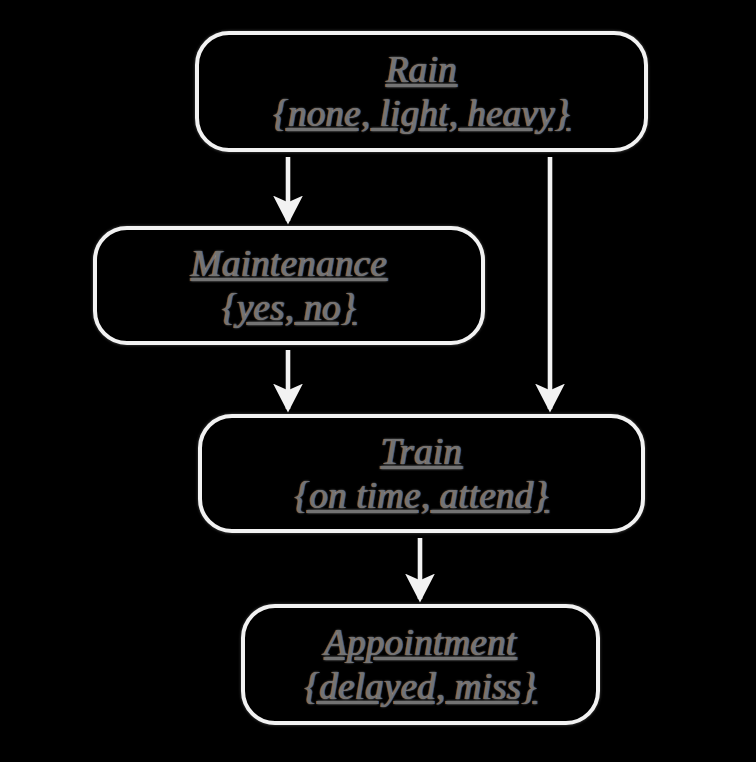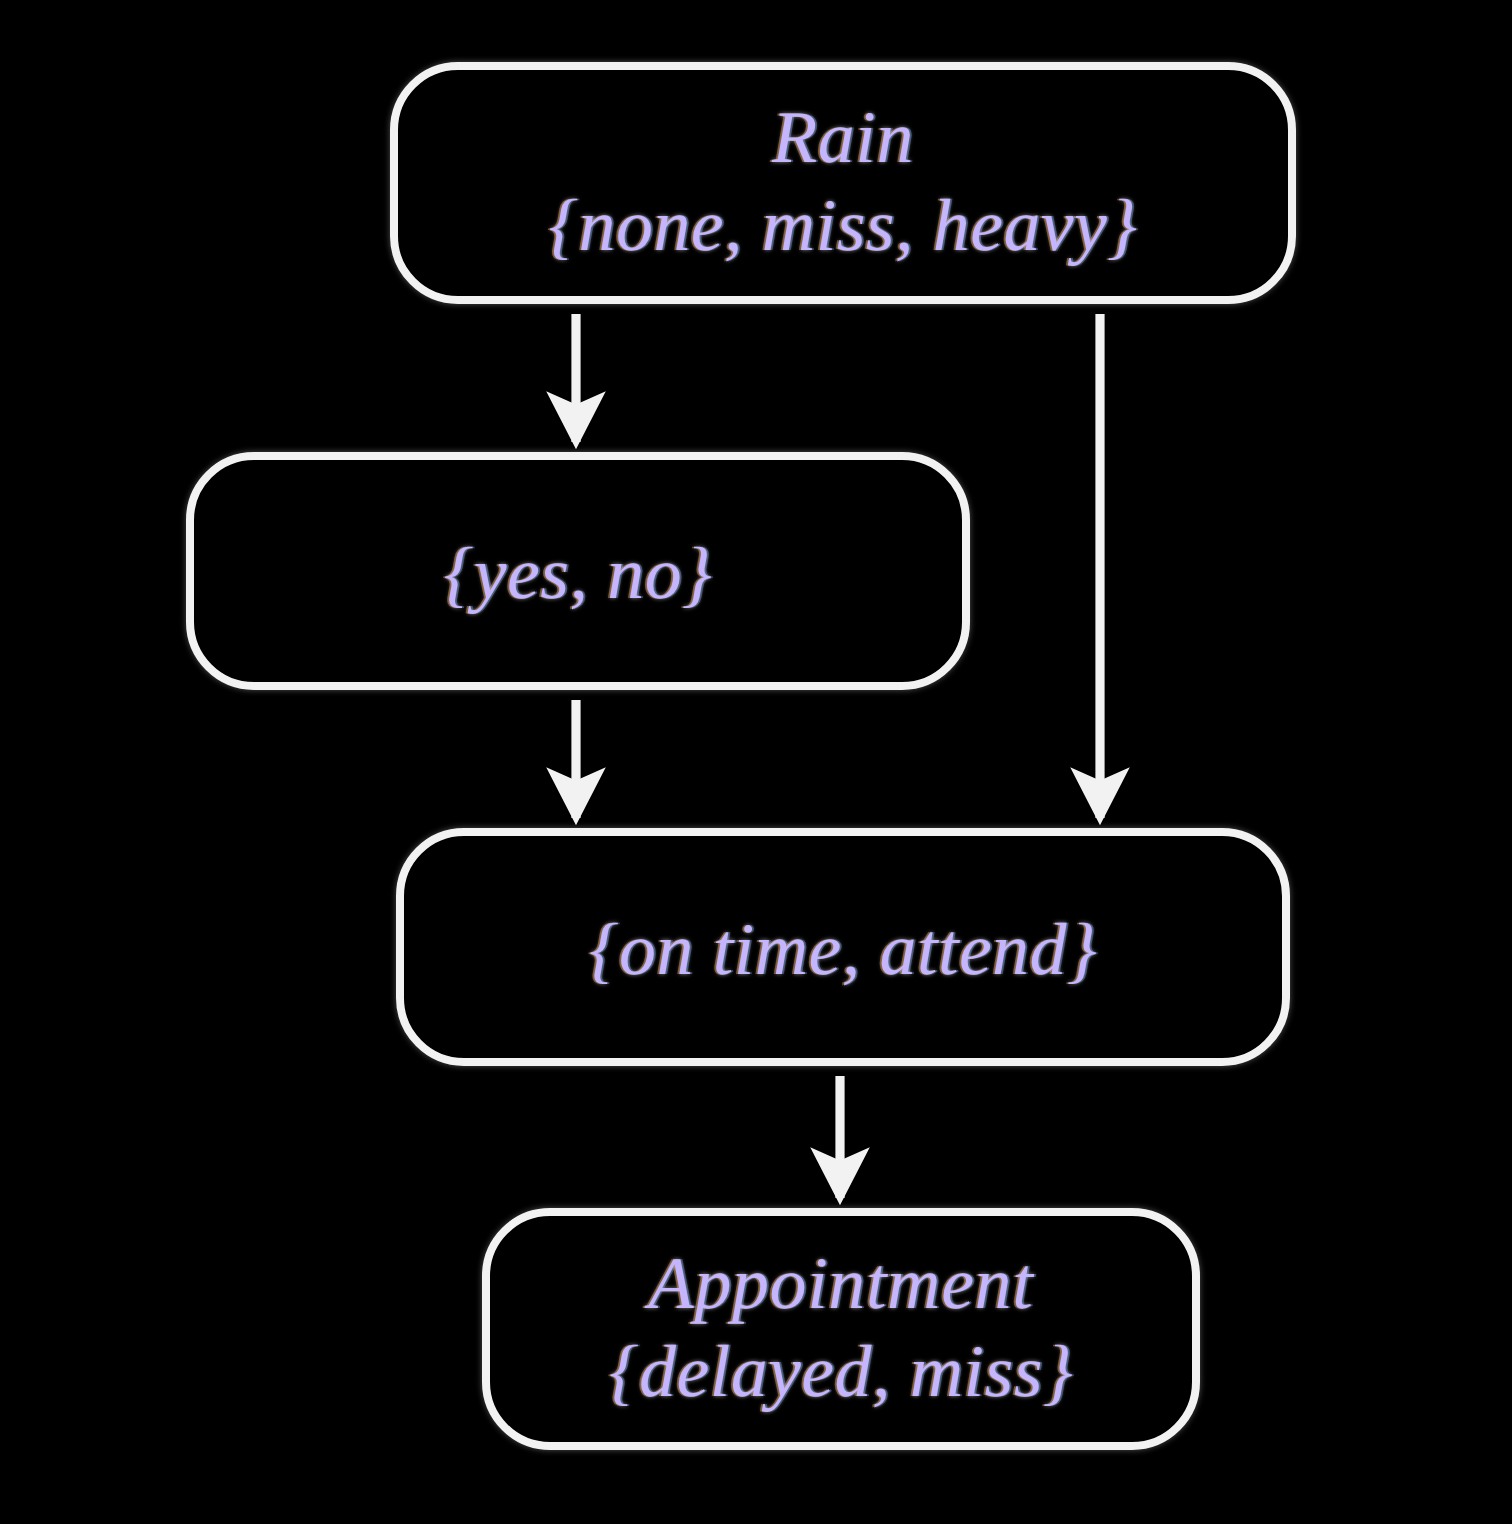--- a/index.html
+++ b/index.html
@@ -35,29 +35,30 @@
     border: 4px solid #f2f2f2;
     border-radius: 34px;
     display: flex;
     flex-direction: column;
     align-items: center;
     justify-content: center;
     box-shadow: 0 0 3px rgba(255,255,255,0.32);
   }
   .node-label,
   .node-domain {
-    color: #c4b5fd;
+    color: #737373;
     font-style: italic;
     font-family: "Liberation Serif", "DejaVu Serif", serif;
     white-space: nowrap;
     line-height: 1.08;
     text-shadow:
       -1px 0 rgba(255,170,90,0.40),
        1px 0 rgba(120,170,255,0.38),
        0 0 2px rgba(255,255,255,0.55);
+    text-decoration: underline;
   }
   .node-label {
     font-size: 37px;
     letter-spacing: 0.3px;
   }
   .node-domain {
     font-size: 37px;
     margin-top: 4px;
     letter-spacing: 0.2px;
   }
@@ -81,28 +82,30 @@
     <g stroke="#f2f2f2" stroke-width="4.6" fill="none" marker-end="url(#arrowhead)">
       <line x1="288" y1="157" x2="288" y2="221"></line>
       <line x1="550" y1="157" x2="550" y2="409"></line>
       <line x1="288" y1="350" x2="288" y2="409"></line>
       <line x1="420" y1="538" x2="420" y2="599"></line>
     </g>
   </svg>
 
   <div class="node node-rain">
     <div class="node-label">Rain</div>
-    <div class="node-domain">{none, miss, heavy}</div>
+    <div class="node-domain">{none, light, heavy}</div>
   </div>
 
   <div class="node node-maintenance">
+    <div class="node-label">Maintenance</div>
     <div class="node-domain">{yes, no}</div>
   </div>
 
   <div class="node node-train">
+    <div class="node-label">Train</div>
     <div class="node-domain">{on time, attend}</div>
   </div>
 
   <div class="node node-appointment">
     <div class="node-label">Appointment</div>
     <div class="node-domain">{delayed, miss}</div>
   </div>
 
 </div>
 

